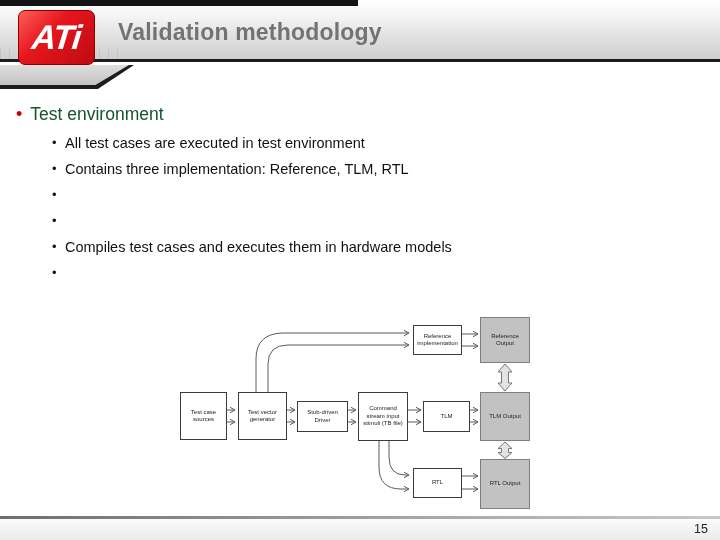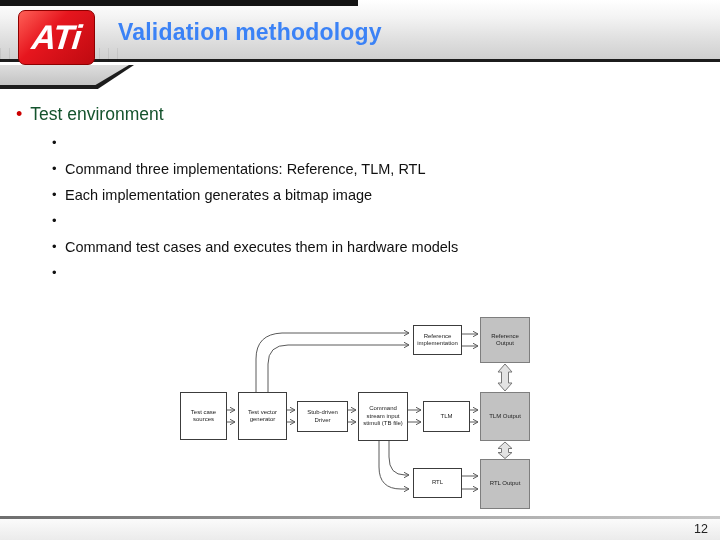--- a/index.html
+++ b/index.html
@@ -20,21 +20,21 @@
   .hdr-wedge { position:absolute; top:65px; left:0; width:129px; height:20px;
     background:linear-gradient(180deg,#dedede,#c3c3c3);
     clip-path:polygon(0 0,100% 0,74% 100%,0 100%); }
   .ati-logo { position:absolute; top:10px; left:18px; width:77px; height:55px;
     background:linear-gradient(135deg,#ff6057 0%,#e6161e 40%,#bf0a10 100%);
     border-radius:7px; border:1px solid #8d0000;
     display:flex; align-items:center; justify-content:center; }
   .ati-logo span { color:#fff; font-weight:bold; font-style:italic; font-size:34px;
     letter-spacing:-1px; transform:skewX(-6deg); }
   .hdr-title { position:absolute; top:19px; left:118px; font-size:23px; font-weight:bold;
-    color:#3b82f6; letter-spacing:0.2px; }
+    color:#737373; letter-spacing:0.2px; }
 
   
   .lvl1 { position:absolute; top:102px; left:16px; display:flex; align-items:center; }
   .lvl1 .dot { color:#cc0000; font-size:18px; margin-right:8px; line-height:24px; }
   .lvl1 .txt { font-size:17.5px; color:#14532d; }
   .bullets { position:absolute; top:130px; left:0; width:700px; list-style:none; }
   .bullets li { display:flex; padding-left:52px; line-height:26px; }
   .bullets .dot { color:#111; font-size:13px; width:13px; flex:0 0 13px; }
   .bullets .bt { font-size:14.5px; color:#111; max-width:625px; }
 
@@ -80,35 +80,35 @@
   <div class="hdr-title">Validation methodology</div>
 
   <div class="lvl1">
     <span class="dot">•</span>
     <span class="txt">Test environment</span>
   </div>
 
   <ul class="bullets">
     <li>
       <span class="dot">•</span>
+      <span class="bt">All test cases are executed in test environment</span>
     </li>
     <li>
       <span class="dot">•</span>
-      <span class="bt">Command three implementations: Reference, TLM, RTL</span>
-    </li>
-    <li>
-      <span class="dot">•</span>
-      <span class="bt">Each implementation generates a bitmap image</span>
+      <span class="bt">Contains three implementation: Reference, TLM, RTL</span>
     </li>
     <li>
       <span class="dot">•</span>
     </li>
     <li>
       <span class="dot">•</span>
-      <span class="bt">Command test cases and executes them in hardware models</span>
+    </li>
+    <li>
+      <span class="dot">•</span>
+      <span class="bt">Compiles test cases and executes them in hardware models</span>
     </li>
     <li>
       <span class="dot">•</span>
     </li>
   </ul>
 
   <div class="diagram">
     <svg width="380" height="196" viewBox="0 0 380 196">
       <defs>
         <marker id="arr" markerWidth="9" markerHeight="9" refX="5.5" refY="3" orient="auto">
@@ -178,15 +178,15 @@
     <div class="dbox b-rtl">
       <span>RTL</span>
       </div>
     <div class="dbox gray b-rtlout">
       <span>RTL Output</span>
       </div>
   </div>
 
   <div class="ftr-line"></div>
   <div class="ftr-band"></div>
-  <div class="page-num">12</div>
+  <div class="page-num">15</div>
 
 </div>
 
 </body></html>

